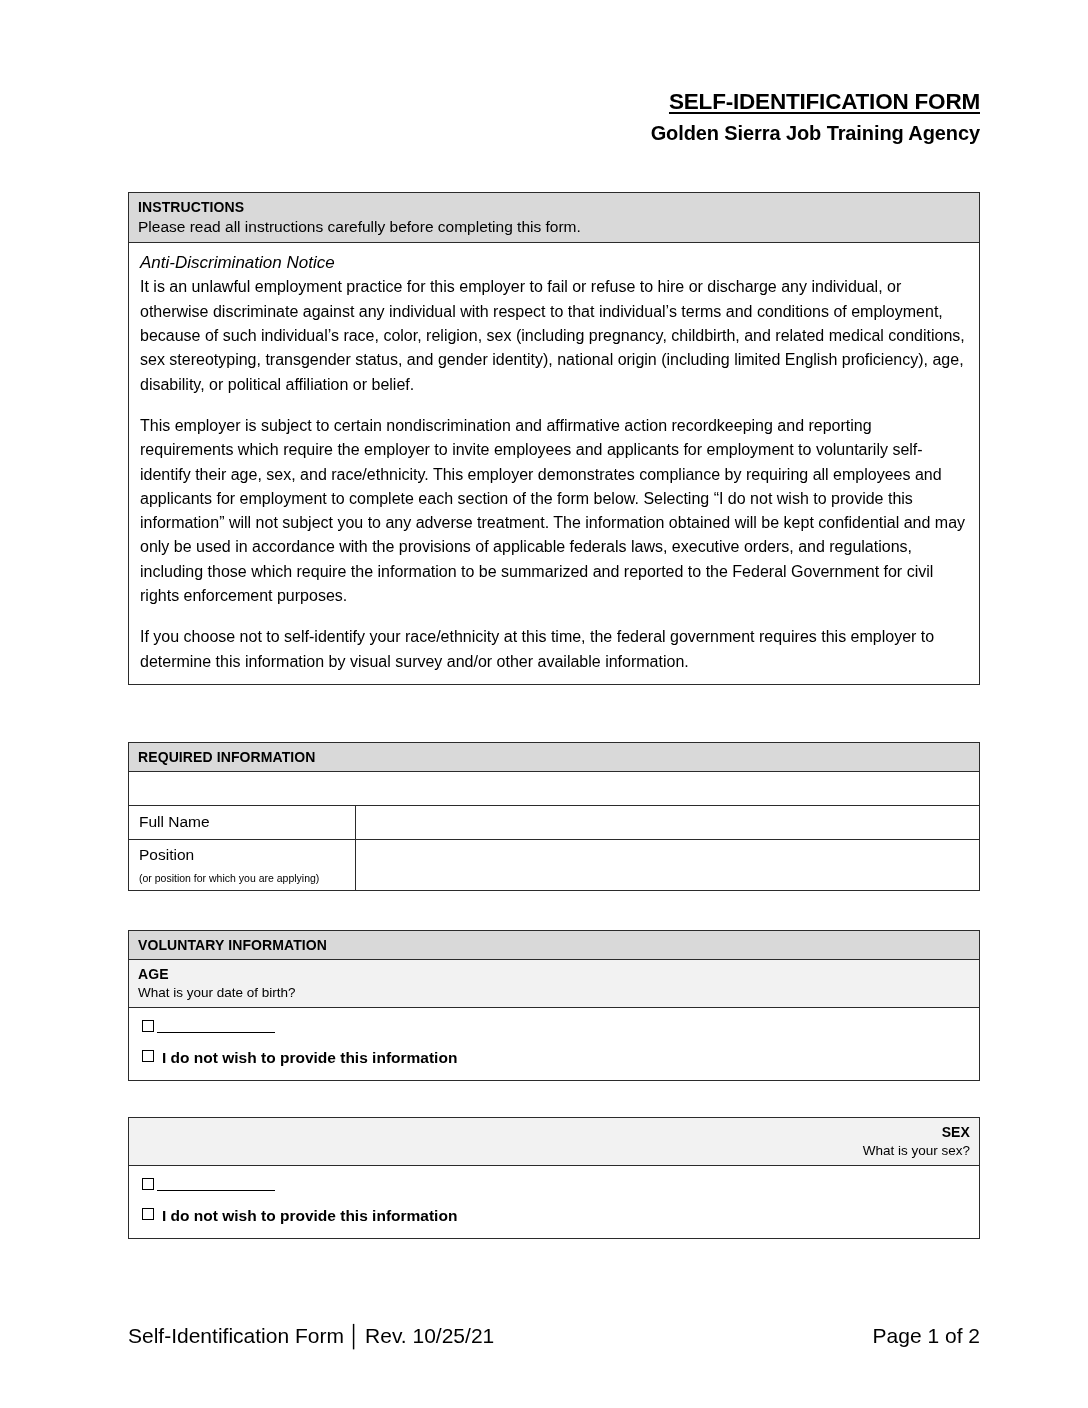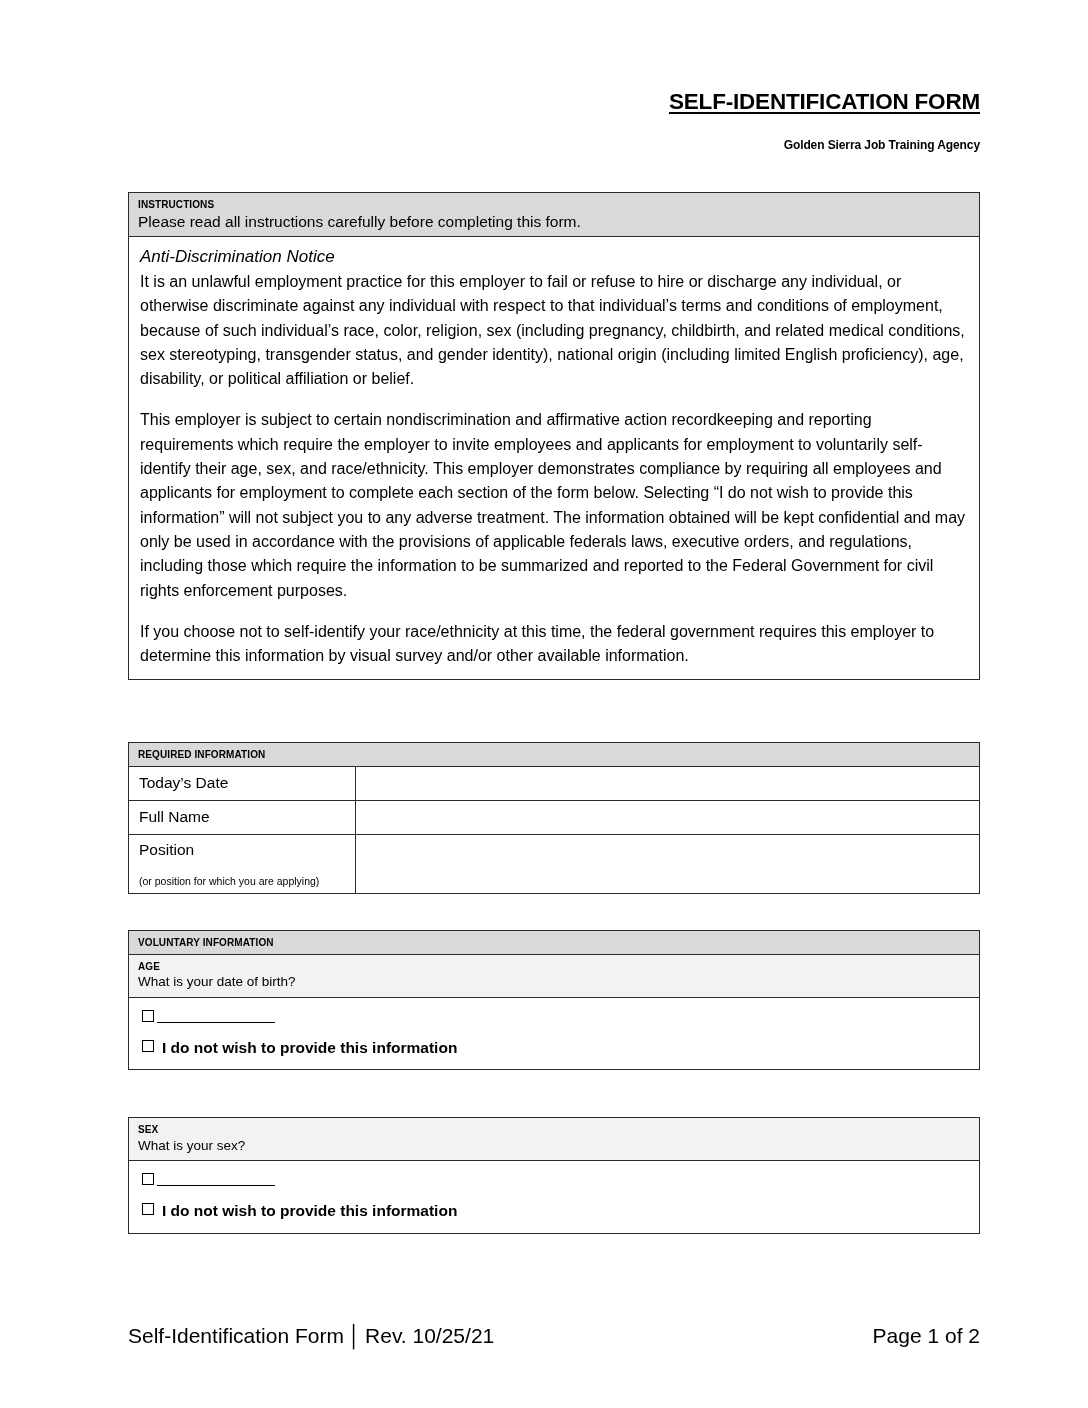--- a/index.html
+++ b/index.html
@@ -35,25 +35,25 @@
   .doc-title {
     font-size: 22.5px;
     font-weight: bold;
     letter-spacing: -0.2px;
     text-decoration: underline;
     text-underline-offset: 3px;
     line-height: 1.25;
     display: inline-block;
   }
   .doc-subtitle {
-    font-size: 12px;
+    font-size: 20px;
     font-weight: bold;
     letter-spacing: -0.1px;
     line-height: 1.5;
-    margin-top: 20px;
+    margin-top: 2px;
   }
 
   
   .box {
     position: absolute;
     left: 128px;
     width: 852px;
     border: 1.3px solid #2b2b2b;
     box-sizing: border-box;
     background: #fff;
@@ -67,21 +67,21 @@
   .bar-light {
     background: #f2f2f2;
     padding: 5px 9px 6px 9px;
     box-sizing: border-box;
   }
   .rule {
     border-bottom: 1.3px solid #2b2b2b;
   }
 
   .h-strong {
-    font-size: 10px;
+    font-size: 14px;
     font-weight: bold;
     line-height: 1.35;
     letter-spacing: 0.1px;
   }
   .h-sub {
     font-size: 15.5px;
     font-weight: normal;
     line-height: 1.35;
   }
   .q-small {
@@ -122,21 +122,21 @@
     font-size: 15.5px;
     line-height: 1.3;
     display: flex;
     flex-direction: column;
     justify-content: center;
   }
   .req-label.tall { padding-top: 5px; padding-bottom: 5px; }
   .req-note {
     font-size: 10.5px;
     line-height: 1.25;
-    margin-top: 15px;
+    margin-top: 7px;
   }
   .req-value {
     flex: 1;
     padding: 6px 10px;
   }
 
   
   .answers {
     padding: 11px 11px 12px 13px;
   }
@@ -206,23 +206,20 @@
       <p class="gap">If you choose not to self-identify your race/ethnicity at this time, the federal government requires this employer to determine this information by visual survey and/or other available information.</p>
     </div>
   </div>
 
   <div class="box" style="top:742px;">
     <div class="bar-dark">
       <div class="h-strong">REQUIRED INFORMATION</div>
     </div>
 
     <div class="req-row">
-      <div class="req-label">
-        <span>Today’s Date</span>
-      </div>
       <div class="req-value"></div>
     </div>
 
     <div class="req-row">
       <div class="req-label">
         <span>Full Name</span>
       </div>
       <div class="req-value"></div>
     </div>
 
@@ -248,21 +245,21 @@
         <span class="cbox"></span>
         <span class="blank-line"></span>
       </div>
       <div class="ans-line">
         <span class="cbox"></span>
         <span class="ans-text">I do not wish to provide this information</span>
       </div>
     </div>
   </div>
 
-  <div class="box" style="top:1117px;">
+  <div class="box" style="top:1117px;text-align:right;">
     <div class="bar-light rule">
       <div class="h-strong">SEX</div>
       <div class="q-small">What is your sex?</div>
     </div>
     <div class="answers">
       <div class="ans-line">
         <span class="cbox"></span>
         <span class="blank-line"></span>
       </div>
       <div class="ans-line">

